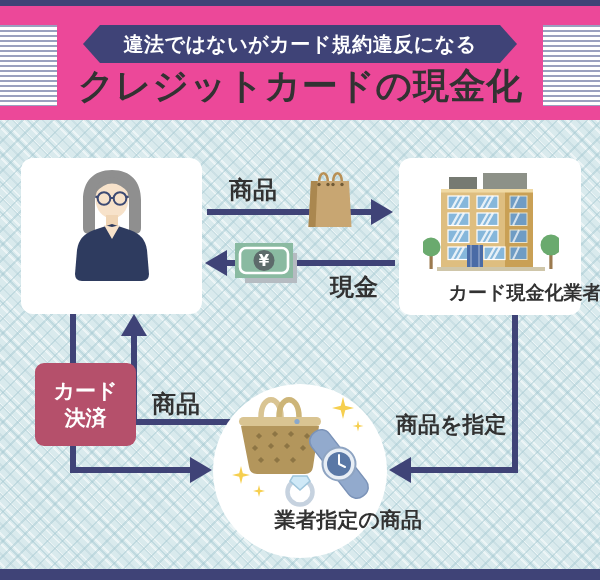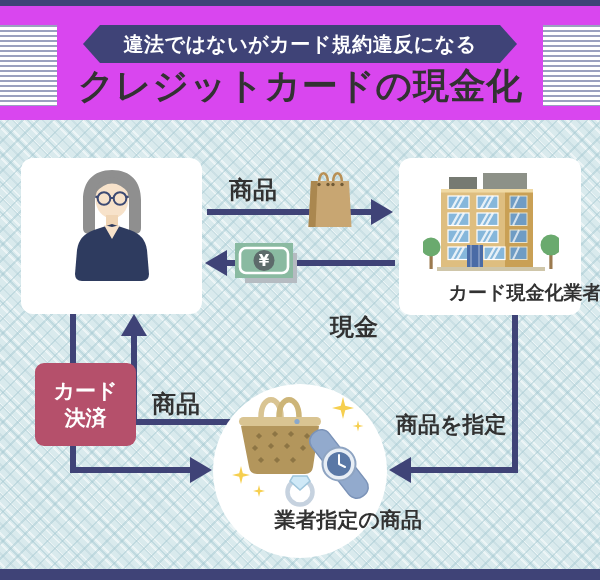--- a/index.html
+++ b/index.html
@@ -1,17 +1,17 @@
 <!DOCTYPE html>
 <html><head>
 <meta charset="utf-8">
 <style>
   html,body{margin:0;padding:0;}
   body{font-family:"DejaVu Sans","Liberation Sans",sans-serif;background:#fff;}
-  .stage{position:relative;width:600px;height:580px;background:#d946ef;overflow:hidden;}
+  .stage{position:relative;width:600px;height:580px;background:#ec4899;overflow:hidden;}
   .abs{position:absolute;}
   .navy{background:#3f4377;}
   .topbar{left:0;top:0;width:600px;height:6px;}
   .bottombar{left:0;top:569px;width:600px;height:11px;}
   .stripes{top:25px;width:57px;height:81px;
     background:repeating-linear-gradient(to bottom,#9aa0bf 0 2.3px,#ffffff 2.3px 5px);}
   .stripes.left{left:0;}
   .stripes.right{left:543px;}
   .ribbon{left:83px;top:25px;width:434px;height:38px;background:#3f4377;
     clip-path:polygon(0 50%,17px 0,calc(100% - 17px) 0,100% 50%,calc(100% - 17px) 100%,17px 100%);
@@ -53,21 +53,21 @@
   <div class="abs title">クレジットカードの現金化</div>
 
   <div class="abs diagram-bg"></div>
 
   <div class="abs line" style="left:207px;top:209px;width:167px;height:6px;"></div>
   <div class="abs ah ah-right" style="left:371px;top:199px;"></div>
   <div class="abs flow-label" style="left:229px;top:174px;">商品</div>
 
   <div class="abs line" style="left:222px;top:260px;width:173px;height:6px;"></div>
   <div class="abs ah ah-left" style="left:205px;top:250px;"></div>
-  <div class="abs flow-label" style="left:330px;top:271px;margin-top:40px;">現金</div>
+  <div class="abs flow-label" style="left:330px;top:271px;">現金</div>
 
   <div class="abs line" style="left:70px;top:313px;width:6px;height:158px;"></div>
   <div class="abs line" style="left:70px;top:467px;width:122px;height:6px;"></div>
   <div class="abs ah ah-right" style="left:190px;top:457px;"></div>
   <div class="abs badge">
     <span>カード決済</span>
   </div>
 
   <div class="abs ah ah-up" style="left:121px;top:314px;"></div>
   <div class="abs line" style="left:131px;top:332px;width:6px;height:93px;"></div>

